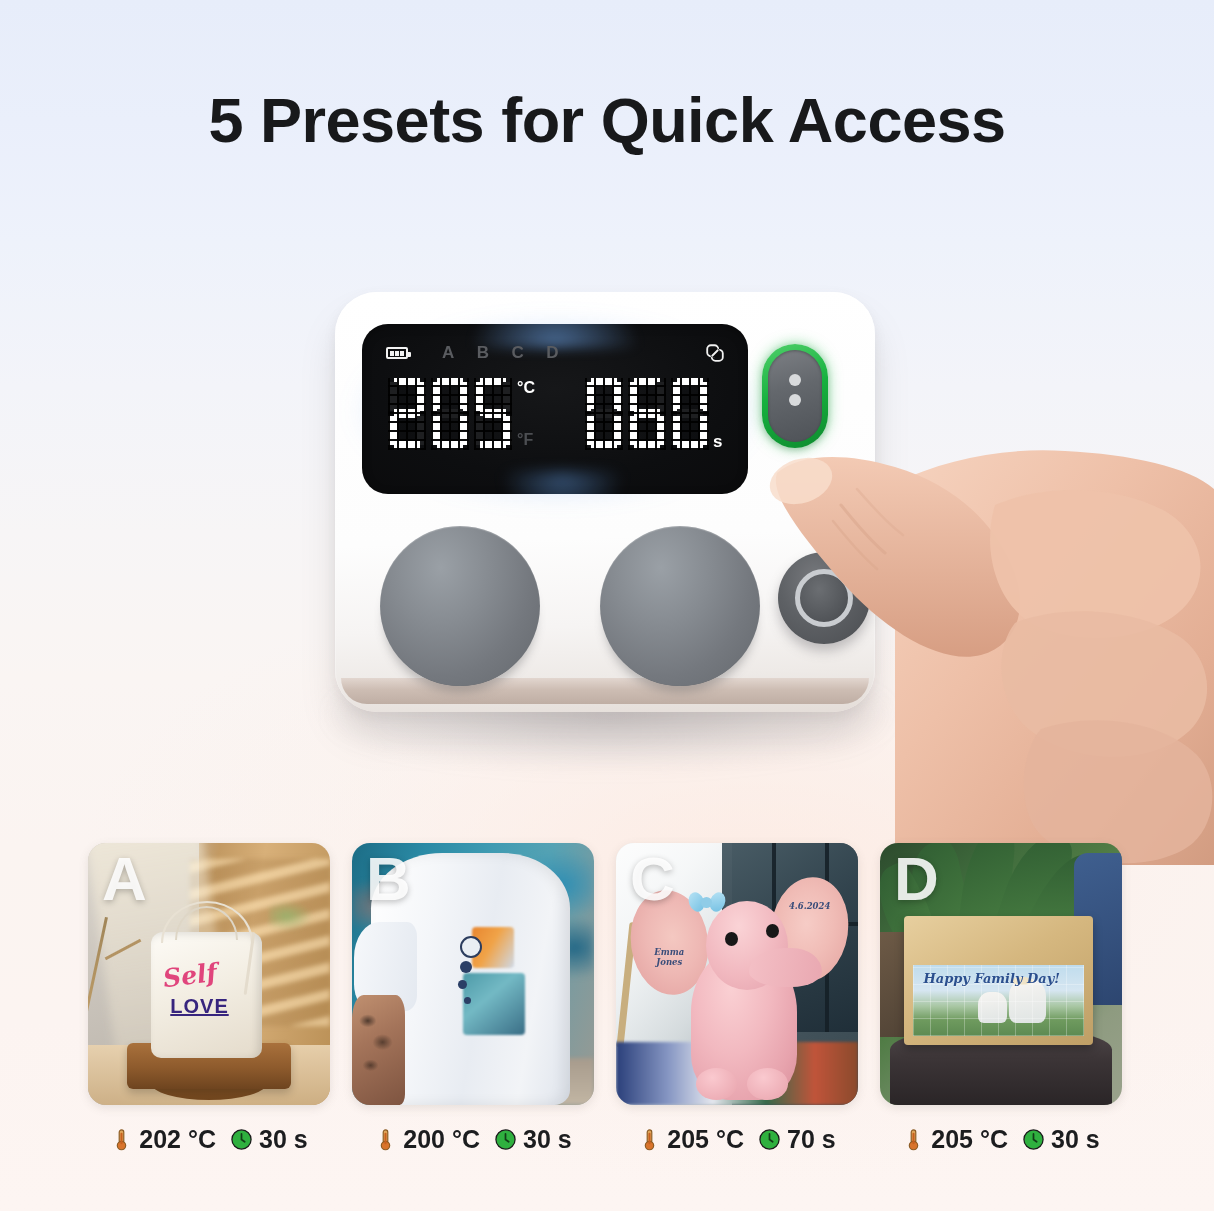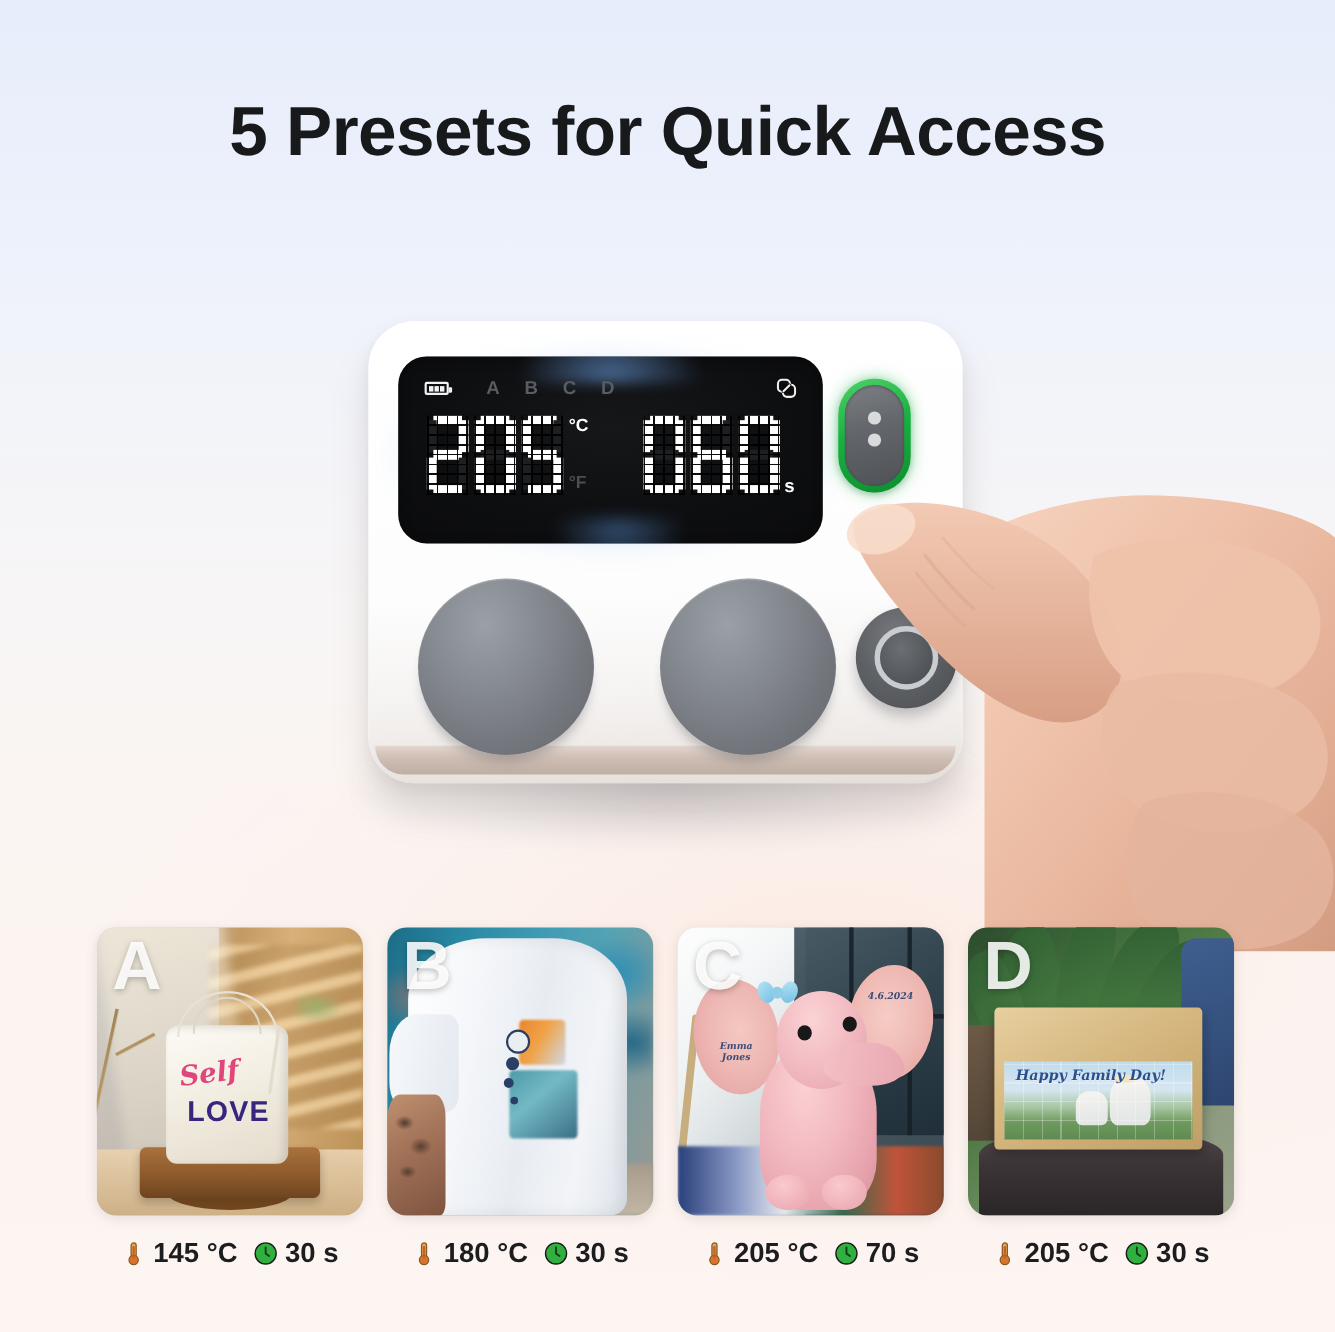--- a/index.html
+++ b/index.html
@@ -362,21 +362,21 @@
   .a-branch2 { position: absolute; left: 6%; top: 40%; width: 40px; height: 3px; background: #b39363; transform: rotate(-28deg); filter: blur(0.6px); }
   .a-plant { position: absolute; right: 7%; top: 22%; width: 44px; height: 30px; background: radial-gradient(ellipse at 40% 50%, rgba(150,180,110,0.85), rgba(150,180,110,0) 70%); filter: blur(2px); }
   .a-tray { position: absolute; left: 16%; bottom: 6%; width: 68%; height: 46px; border-radius: 6px; background: linear-gradient(180deg,#a9713c 0%, #8d5a2c 55%, #6e441f 100%); box-shadow: 0 4px 8px rgba(0,0,0,0.2); }
   .a-tray-round { position: absolute; left: 26%; bottom: 2%; width: 48%; height: 34px; border-radius: 50%; background: linear-gradient(180deg,#96632f,#72461e); }
   .a-table { position: absolute; left: 0; bottom: 0; width: 100%; height: 23%; background: linear-gradient(180deg, rgba(232,209,174,0.95), rgba(206,176,133,0.95)); }
   .a-bag { position: absolute; left: 26%; top: 34%; width: 46%; height: 48%; border-radius: 12px 12px 10px 10px; background: linear-gradient(160deg,#fdfbf6 0%, #f3eee3 45%, #e4dbcb 100%); box-shadow: -4px 2px 8px rgba(0,0,0,0.12) inset; }
   .a-cord { position: absolute; left: 30%; top: 22%; width: 38%; height: 16%; border: 2.5px solid #e8e1d3; border-bottom: none; border-radius: 50% 50% 0 0 / 100% 100% 0 0; }
   .a-cord2 { position: absolute; left: 36%; top: 24%; width: 26%; height: 13%; border: 2px solid #ded6c6; border-bottom: none; border-radius: 50% 50% 0 0 / 100% 100% 0 0; }
   .a-cordtail { position: absolute; left: 66%; top: 34%; width: 3px; height: 24%; background: #e4dccd; transform: rotate(8deg); border-radius: 2px; }
   .a-self { position: absolute; left: 31%; top: 45%; font-size: 25px; font-weight: 700; font-style: italic; color: #e0457c; font-family: "DejaVu Serif", serif; transform: rotate(-7deg); }
-  .a-love { position: absolute; left: 34%; top: 58%; font-size: 26px; font-weight: 800; color: #37257e; letter-spacing: 1px; }
+  .a-love { position: absolute; left: 34%; top: 58%; font-size: 20px; font-weight: 800; color: #37257e; letter-spacing: 1px; text-decoration: underline; }
 
   
   .sceneB { position: absolute; inset: 0; background: linear-gradient(110deg,#1c6c85 0%, #2a8aa5 22%, #3f9bb2 42%, #56a3b4 60%, #7a9ba0 78%, #9a9a92 100%); }
   .b-graffiti { position: absolute; inset: 0; background:
       radial-gradient(ellipse 70px 50px at 86% 16%, rgba(40,140,180,0.9), rgba(40,140,180,0) 70%),
       radial-gradient(ellipse 60px 44px at 92% 40%, rgba(20,95,130,0.85), rgba(20,95,130,0) 70%),
       radial-gradient(ellipse 70px 40px at 13% 24%, rgba(190,110,95,0.6), rgba(190,110,95,0) 70%),
       radial-gradient(ellipse 50px 30px at 20% 62%, rgba(230,180,60,0.5), rgba(230,180,60,0) 70%);
     filter: blur(3px); }
   .b-ground { position: absolute; left: 0; bottom: 0; width: 100%; height: 18%; background: linear-gradient(180deg,#a79b8c,#c2b6a4); filter: blur(2px); }
@@ -646,21 +646,21 @@
       </div>
       <div class="card-letter">A</div>
     </div>
     <div class="card-caption">
       <span class="cap-item">
         <svg class="ico" viewBox="0 0 24 24">
           <rect x="9.6" y="2" width="4.8" height="14" rx="2.4" fill="#e0a65a" stroke="#8a5a22" stroke-width="1.2"></rect>
           <circle cx="12" cy="18.3" r="4.4" fill="#d8742c" stroke="#8a5a22" stroke-width="1.2"></circle>
           <rect x="10.9" y="5" width="2.2" height="12" rx="1.1" fill="#c8601f"></rect>
         </svg>
-        <span>145 °C</span>
+        <span>202 °C</span>
       </span>
       <span class="cap-item">
         <svg class="ico" viewBox="0 0 24 24">
           <circle cx="12" cy="12" r="10" fill="#2fb03f" stroke="#1a1a1a" stroke-width="1.3"></circle>
           <path d="M12 6.2 V12 L15.3 14.4" stroke="#123d18" stroke-width="1.8" fill="none" stroke-linecap="round"></path>
         </svg>
         <span>30 s</span>
       </span>
     </div>
   </div>
@@ -685,21 +685,21 @@
       </div>
       <div class="card-letter">B</div>
     </div>
     <div class="card-caption">
       <span class="cap-item">
         <svg class="ico" viewBox="0 0 24 24">
           <rect x="9.6" y="2" width="4.8" height="14" rx="2.4" fill="#e0a65a" stroke="#8a5a22" stroke-width="1.2"></rect>
           <circle cx="12" cy="18.3" r="4.4" fill="#d8742c" stroke="#8a5a22" stroke-width="1.2"></circle>
           <rect x="10.9" y="5" width="2.2" height="12" rx="1.1" fill="#c8601f"></rect>
         </svg>
-        <span>180 °C</span>
+        <span>200 °C</span>
       </span>
       <span class="cap-item">
         <svg class="ico" viewBox="0 0 24 24">
           <circle cx="12" cy="12" r="10" fill="#2fb03f" stroke="#1a1a1a" stroke-width="1.3"></circle>
           <path d="M12 6.2 V12 L15.3 14.4" stroke="#123d18" stroke-width="1.8" fill="none" stroke-linecap="round"></path>
         </svg>
         <span>30 s</span>
       </span>
     </div>
   </div>

